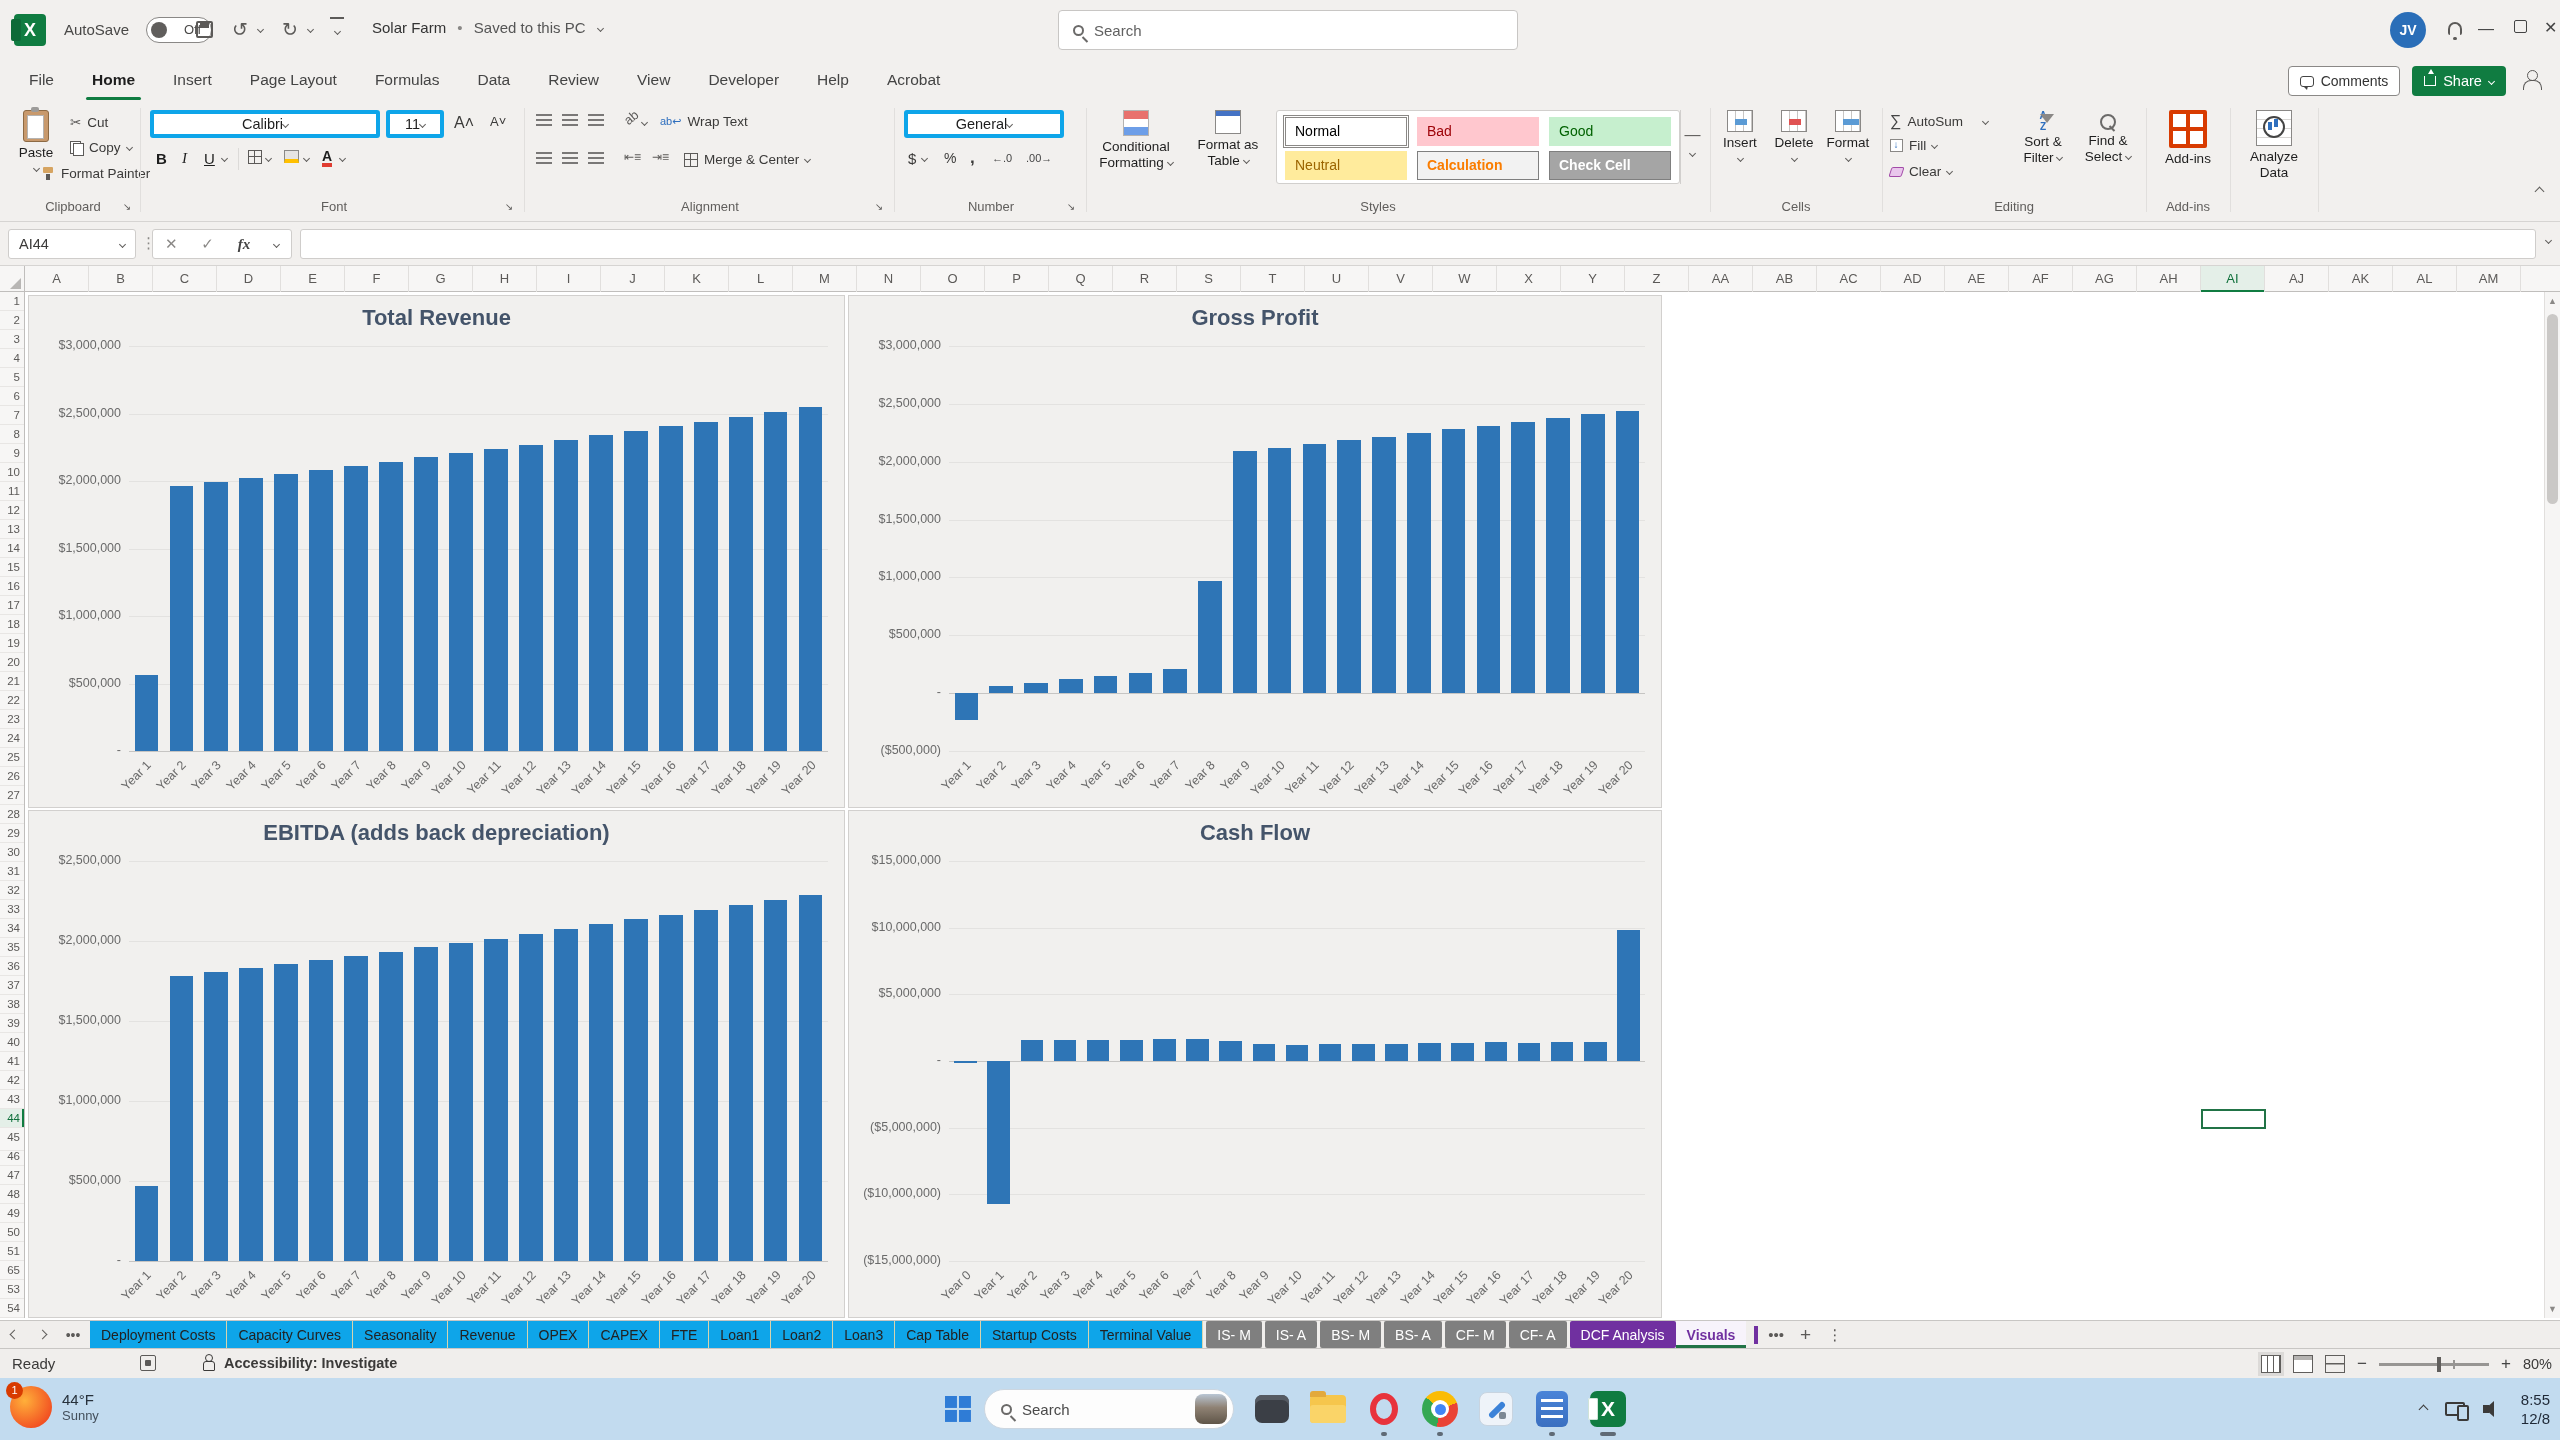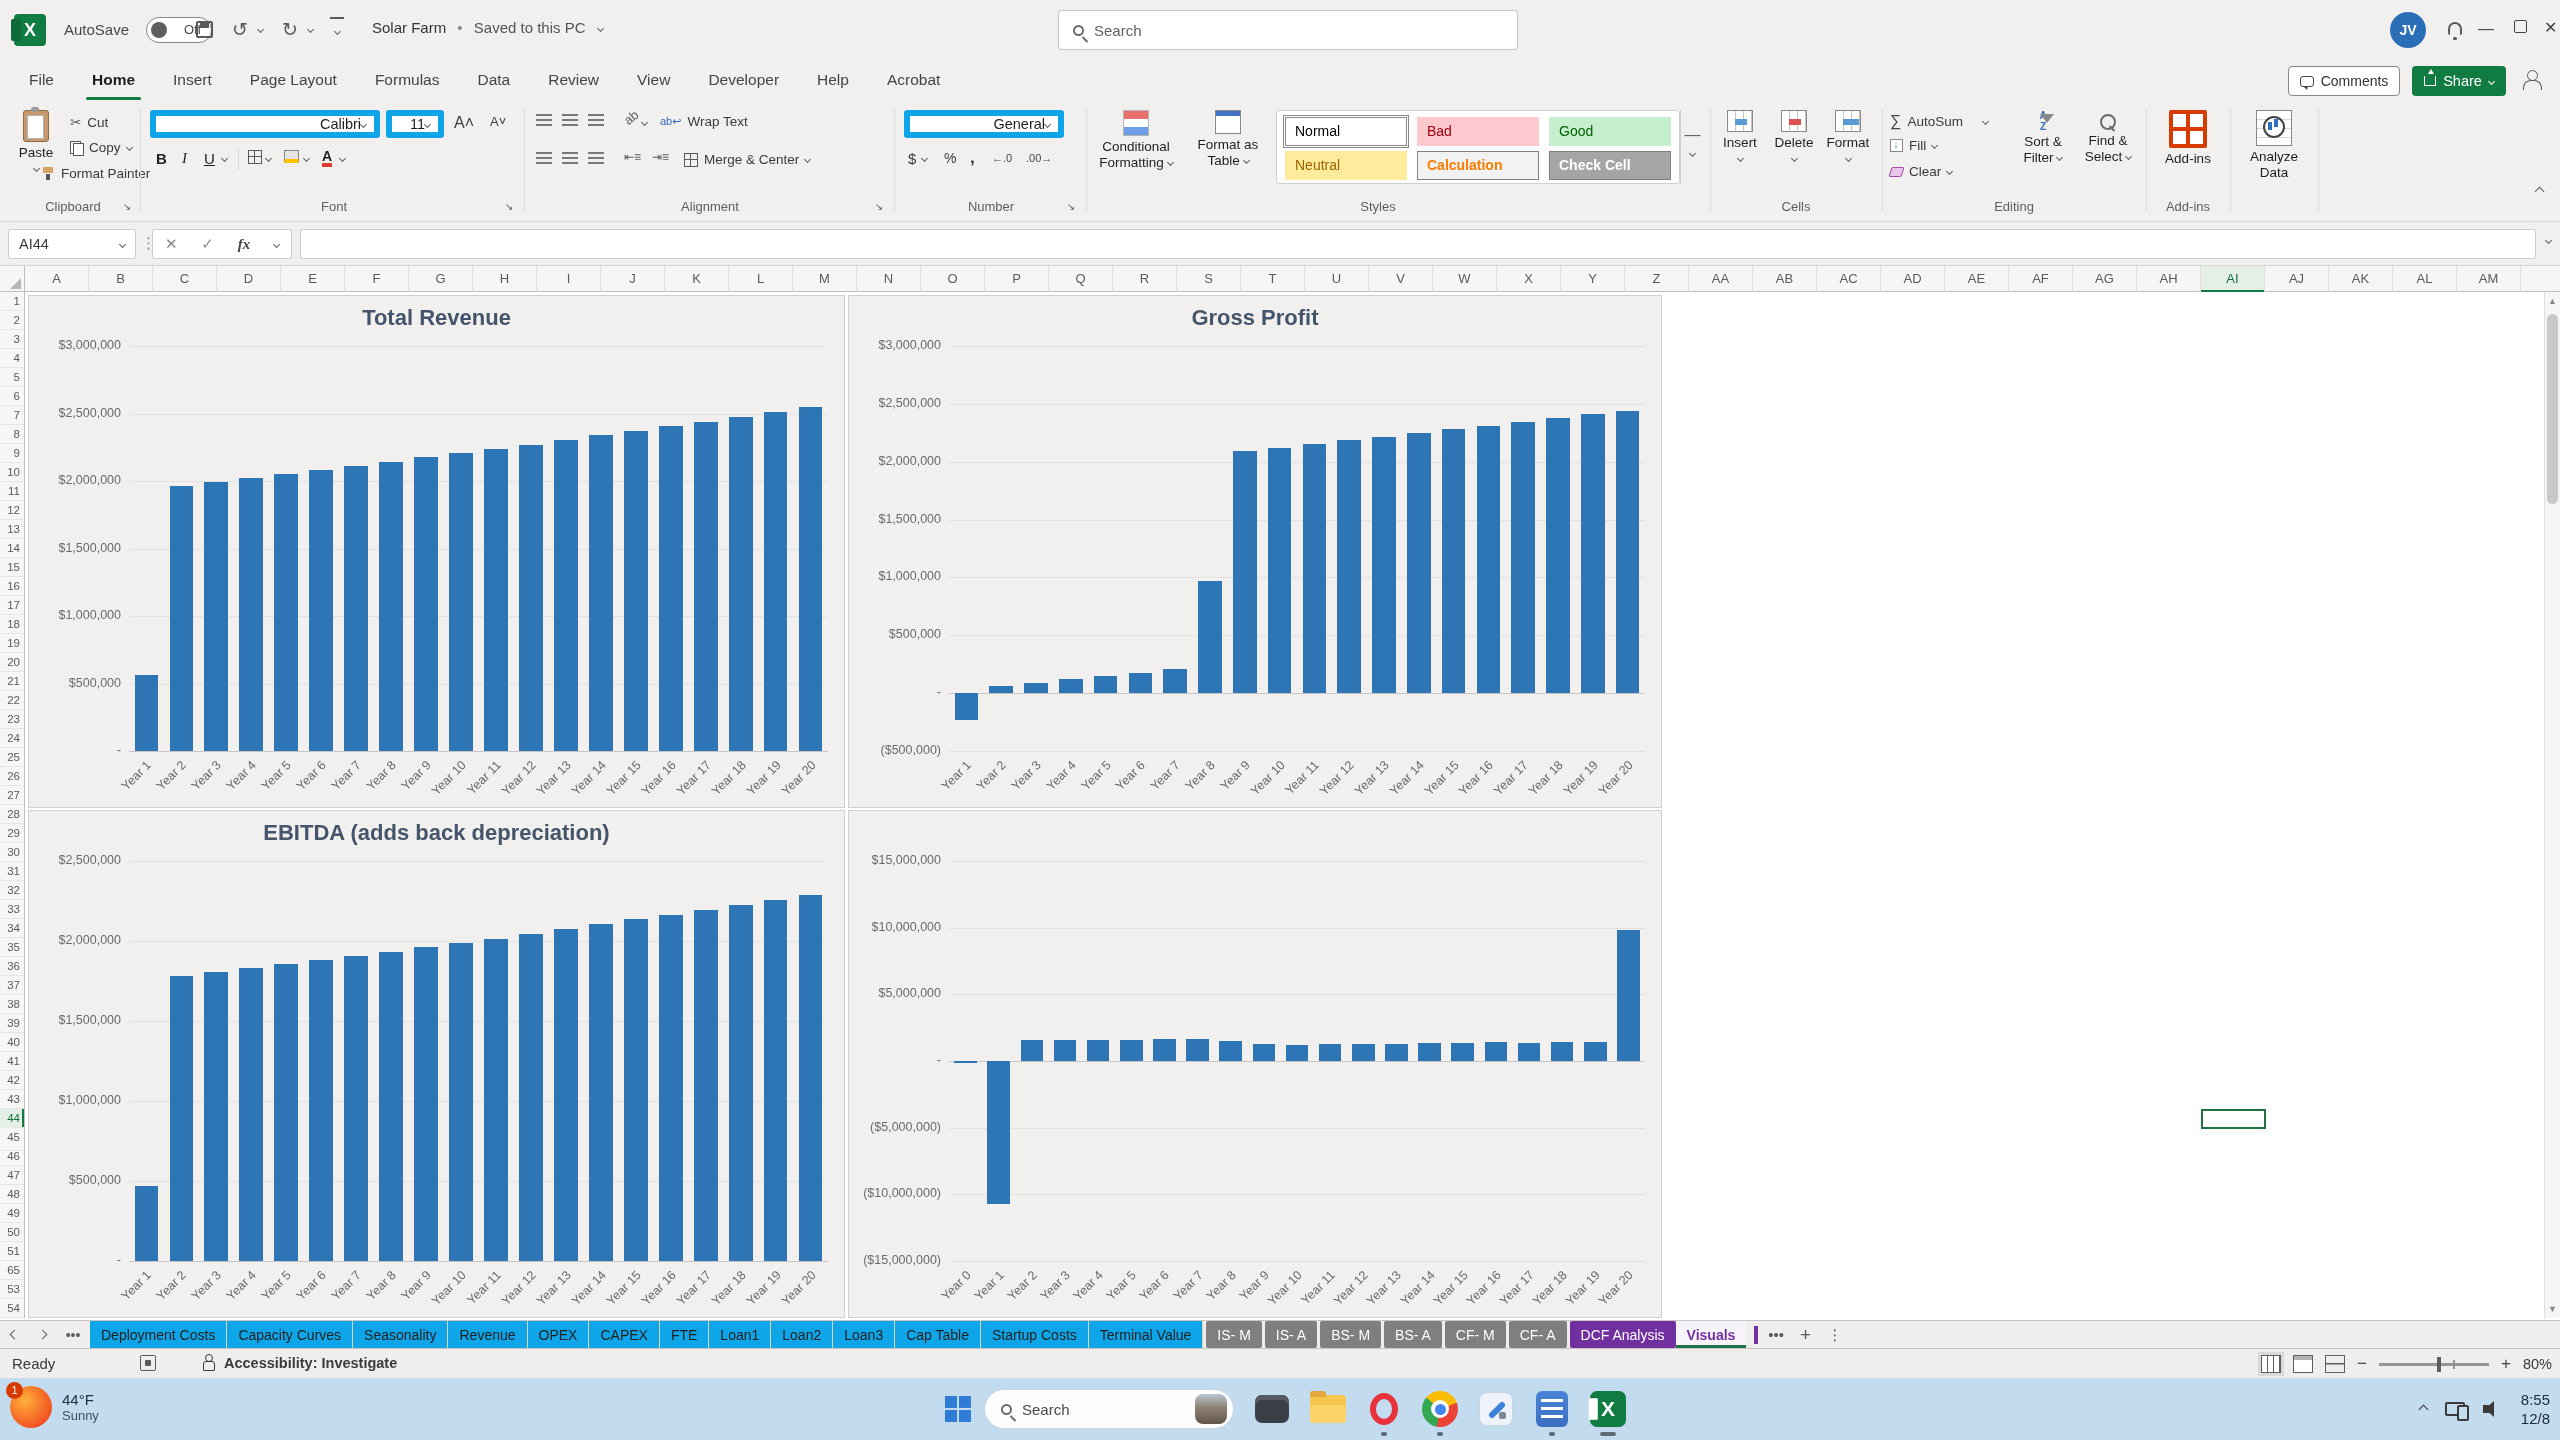--- a/index.html
+++ b/index.html
@@ -52,21 +52,21 @@
 .person-ic::after{content:"";position:absolute;left:1px;top:10px;width:17px;height:9px;border:1.7px solid #5c5a58;border-bottom:none;border-radius:8px 8px 0 0}
 
 #ribbon{position:absolute;left:0;top:102px;width:2560px;height:120px;background:#f2f0ee;border-bottom:1px solid #d6d4d2}
 .rgroup{position:absolute;top:0;height:118px}
 .rgroup .glabel{position:absolute;bottom:6px;left:0;right:0;text-align:center;font-size:13px;color:#605e5c}
 .gdiv{position:absolute;top:6px;height:104px;width:1px;background:#e1dfdd}
 .launch{position:absolute;width:14px;height:14px;font-size:10px;color:#605e5c;text-align:center;line-height:14px}
 .bigbtn{position:absolute;text-align:center;font-size:13.5px;color:#1e1e1e}
 .bigbtn .bl{display:block;line-height:16px}
 .mini{position:absolute;display:flex;align-items:center;gap:6px;font-size:13.5px;color:#3b3a39;white-space:nowrap}
-.combo{position:absolute;background:#fff;border:6px solid #0ea5e9;border-radius:3px;font-size:14.5px;color:#1e1e1e;display:flex;align-items:center;padding:0 8px;justify-content:flex-end}
+.combo{position:absolute;background:#fff;border:4px solid #0ea5e9;border-radius:3px;font-size:14.5px;color:#1e1e1e;display:flex;align-items:center;padding:0 8px;justify-content:center}
 .clip-ic{display:inline-block;width:26px;height:32px;background:#c8996c;border:1.5px solid #8d6a44;border-radius:3px;position:relative}
 .clip-ic::before{content:"";position:absolute;left:3px;top:4px;width:15px;height:22px;background:#fff;border:1px solid #b5b3b1}
 .clip-ic::after{content:"";position:absolute;left:7px;top:-4px;width:8px;height:5px;background:#9d9b99;border-radius:2px}
 .copy-ic{display:inline-block;width:13px;height:13px;position:relative}
 .copy-ic::before,.copy-ic::after{content:"";position:absolute;width:9px;height:11px;border:1.4px solid #5c5a58;background:#fff}
 .copy-ic::before{left:0;top:0}.copy-ic::after{left:3px;top:2px}
 .brush-ic{display:inline-block;width:13px;height:13px;position:relative}
 .brush-ic::before{content:"";position:absolute;left:1px;top:0;width:10px;height:6px;background:#d6a461;border-radius:1px}
 .brush-ic::after{content:"";position:absolute;left:4px;top:7px;width:4px;height:6px;background:#5c5a58}
 .fmt-b{font-weight:bold;font-size:15px;color:#1e1e1e}
@@ -721,20 +721,21 @@
       <div class="cbar" style="left: 664.792px; top: 98.8px; width: 23.766px; height: 351.2px; background: rgb(46, 117, 182);"></div>
       <div class="xlab" style="left: 614.675px; top: 457px;">Year 17</div>
       <div class="cbar" style="left: 699.742px; top: 94px; width: 23.766px; height: 356px; background: rgb(46, 117, 182);"></div>
       <div class="xlab" style="left: 649.625px; top: 457px;">Year 18</div>
       <div class="cbar" style="left: 734.692px; top: 89.2px; width: 23.766px; height: 360.8px; background: rgb(46, 117, 182);"></div>
       <div class="xlab" style="left: 684.575px; top: 457px;">Year 19</div>
       <div class="cbar" style="left: 769.642px; top: 84.4px; width: 23.766px; height: 365.6px; background: rgb(46, 117, 182);"></div>
       <div class="xlab" style="left: 719.525px; top: 457px;">Year 20</div>
     </div>
     <div class="chart" style="left: 848px; top: 810px; width: 814px; height: 508px;">
+      <div class="c-title">Cash Flow</div>
       <div class="gl" style="left: 100px; width: 696px; top: 50px;"></div>
       <div class="ylab" style="left: -3px; top: 42px;">$15,000,000</div>
       <div class="gl" style="left: 100px; width: 696px; top: 116.667px;"></div>
       <div class="ylab" style="left: -3px; top: 108.667px;">$10,000,000</div>
       <div class="gl" style="left: 100px; width: 696px; top: 183.333px;"></div>
       <div class="ylab" style="left: -3px; top: 175.333px;">$5,000,000</div>
       <div class="gl zero" style="left: 100px; width: 696px; top: 250px;"></div>
       <div class="ylab" style="left: -3px; top: 242px;">-</div>
       <div class="gl" style="left: 100px; width: 696px; top: 316.667px;"></div>
       <div class="ylab" style="left: -3px; top: 308.667px;">($5,000,000)</div>

